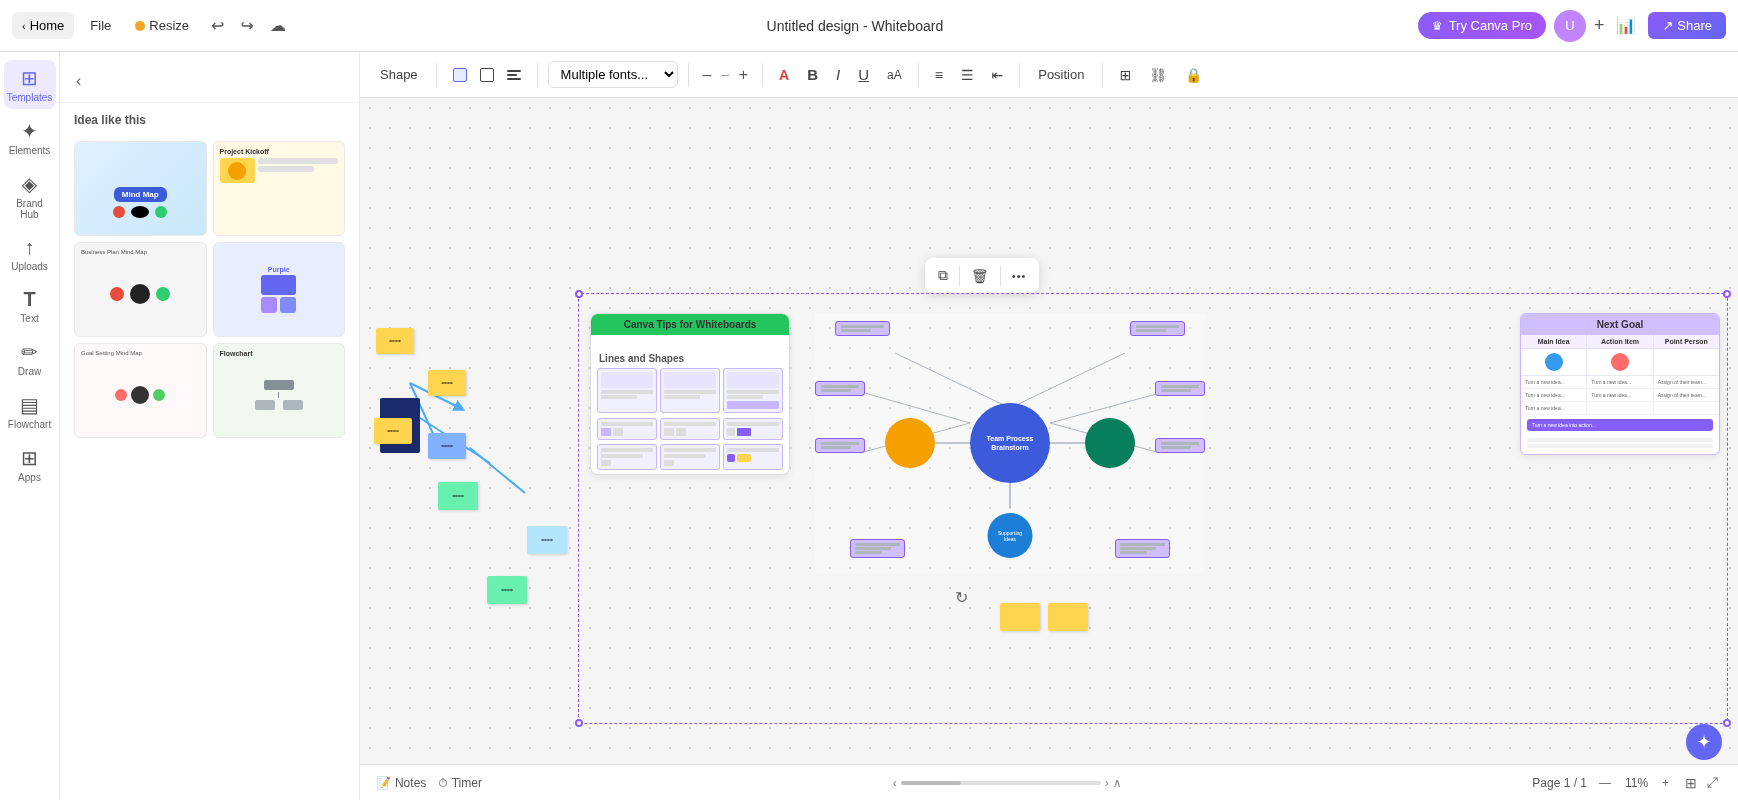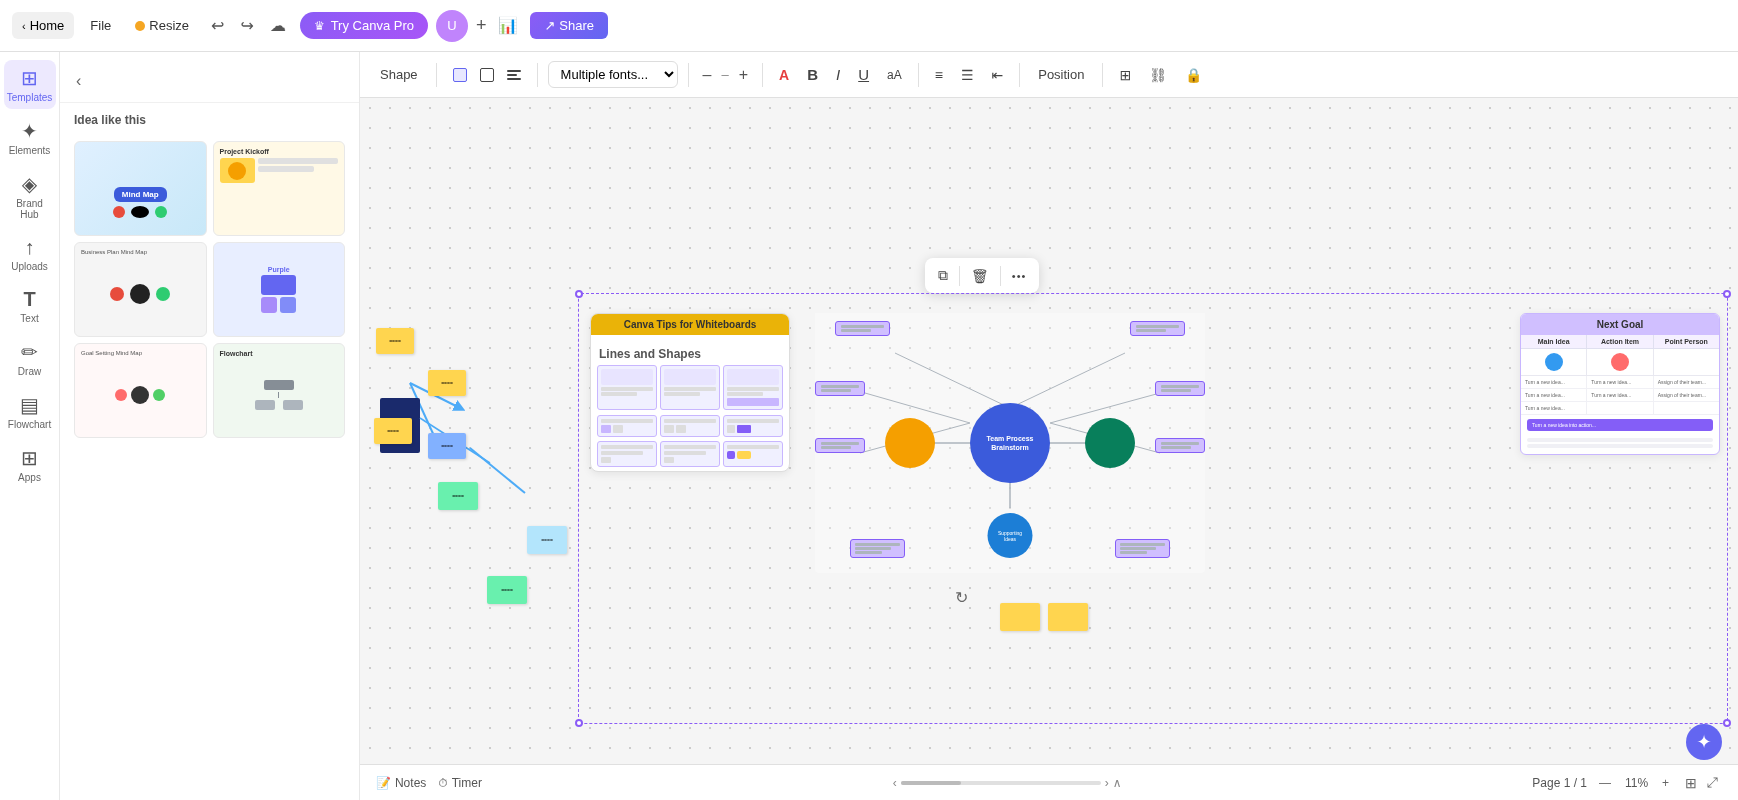--- a/index.html
+++ b/index.html
@@ -210,20 +210,21 @@
     <button class="resize-btn">
       <span class="resize-dot"></span>
       <span>Resize</span>
     </button>
     <div class="undo-redo">
       <button class="icon-btn">↩</button>
       <button class="icon-btn">↪</button>
       <button class="icon-btn">☁</button>
     </div>
   </div>
+  <div class="topbar-center">Untitled design - Whiteboard</div>
   <div class="topbar-right">
     <button class="try-pro-btn">
       <span class="crown">♛</span>
       <span>Try Canva Pro</span>
     </button>
     <div class="avatar">U</div>
     <button class="plus-btn">+</button>
     <button class="bar-chart-btn">📊</button>
     <button class="share-btn">
       <span>↗</span>
@@ -476,22 +477,22 @@
 
     <div style="position:absolute; top:195px; left:218px; right:10px; bottom:40px; border: 1.5px dashed #8b5cf6; pointer-events:none; border-radius:3px;">
 
       <div class="sel-handle" style="top:-4px; left:-4px;"></div>
       <div class="sel-handle" style="top:-4px; right:-4px;"></div>
       <div class="sel-handle" style="bottom:-4px; left:-4px;"></div>
       <div class="sel-handle" style="bottom:-4px; right:-4px;"></div>
     </div>
 
     <div style="position:absolute; top:215px; left:230px; width:200px; background:#fff; border:1px solid #ddd; border-radius:8px; overflow:hidden; box-shadow: 0 2px 8px rgba(0,0,0,0.08);">
-      <div style="background:#eab308; padding:5px 10px; font-size:10px; font-weight:600; color:#333; text-align:center;">Canva Tips for Whiteboards</div>
-      <div style="font-size:12px; color:#555; padding:12px 8px 1px; font-weight:600;">Lines and Shapes</div>
+      <div style="background:#22c55e; padding:5px 10px; font-size:10px; font-weight:600; color:#333; text-align:center;">Canva Tips for Whiteboards</div>
+      <div style="font-size:10px; color:#555; padding:18px 8px 1px; font-weight:600;">Lines and Shapes</div>
       <div style="display:flex; gap:3px; padding:3px 6px;">
         <div style="flex:1; background:#f0f0ff; border:1px solid #c8b6ff; border-radius:3px; padding:3px; font-size:6px; color:#444;">
           <div style="background:#e8e4ff; height:16px; margin-bottom:2px; border-radius:2px;"></div>
           <div style="height:4px; background:#ddd; border-radius:1px; margin-bottom:1px;"></div>
           <div style="height:4px; background:#ddd; border-radius:1px; width:70%;"></div>
         </div>
         <div style="flex:1; background:#f0f0ff; border:1px solid #c8b6ff; border-radius:3px; padding:3px; font-size:6px; color:#444;">
           <div style="background:#e8e4ff; height:16px; margin-bottom:2px; border-radius:2px;"></div>
           <div style="height:4px; background:#ddd; border-radius:1px; margin-bottom:1px;"></div>
           <div style="height:4px; background:#ddd; border-radius:1px; width:70%;"></div>

